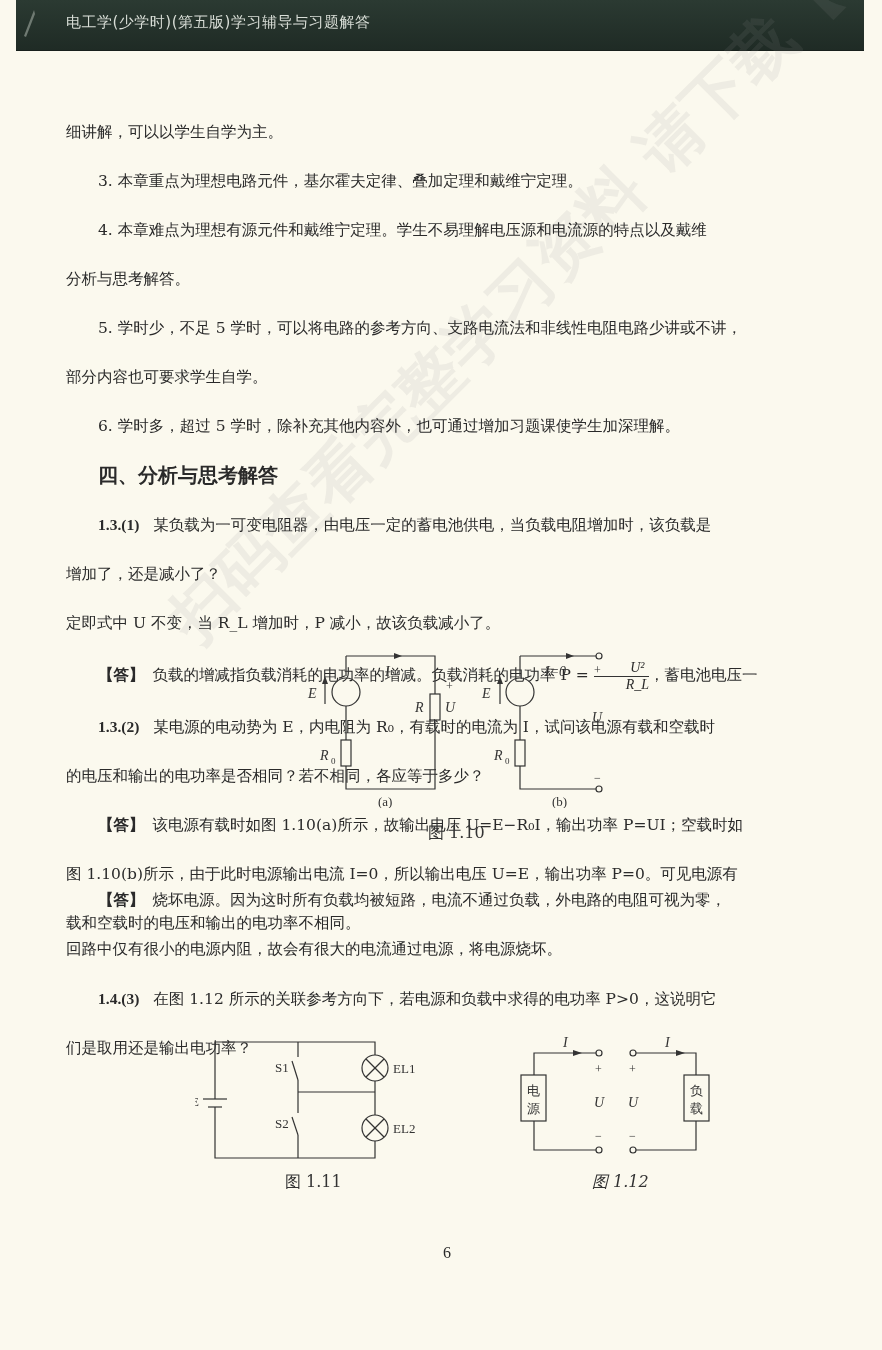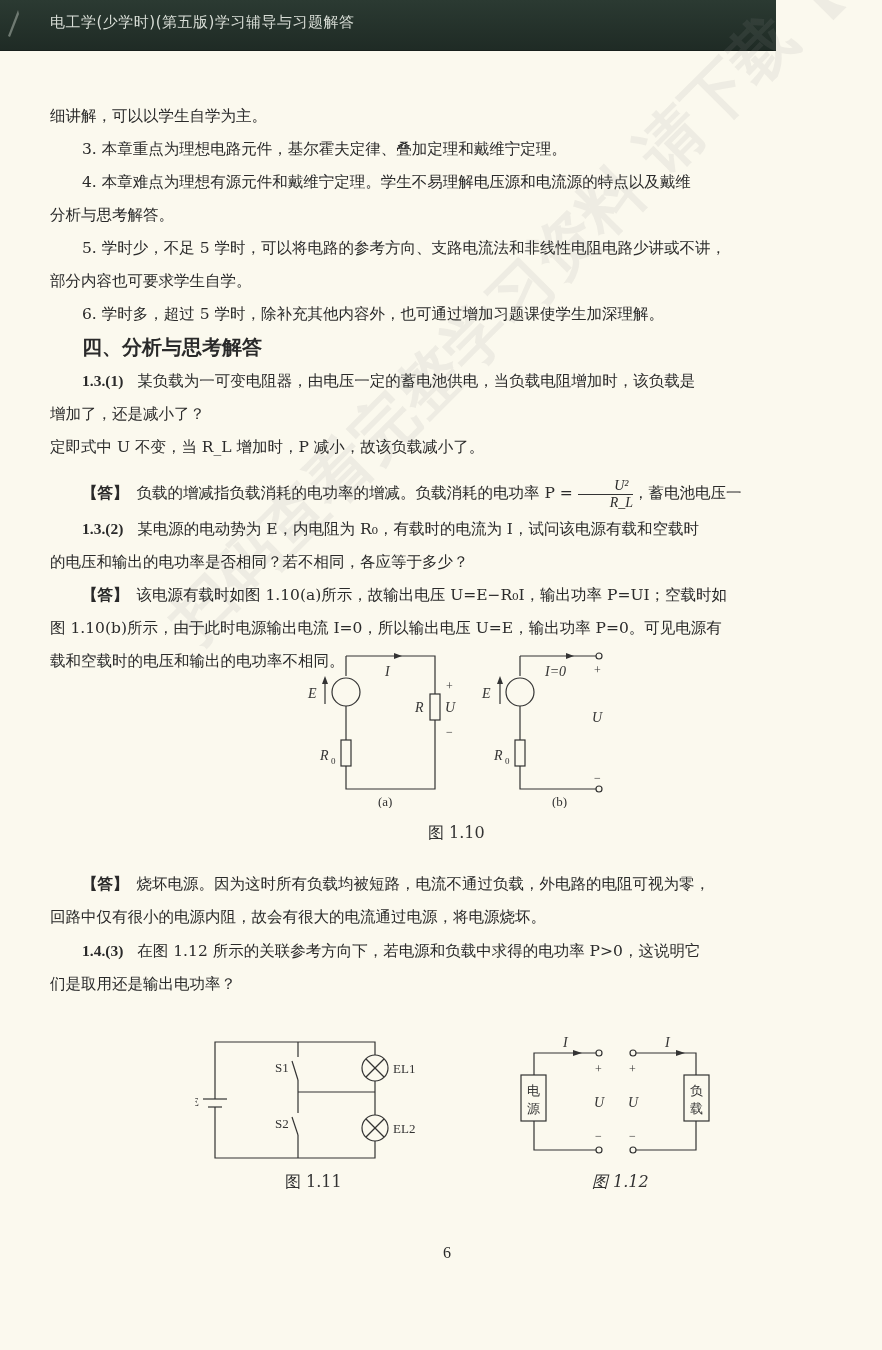--- a/index.html
+++ b/index.html
@@ -3,36 +3,36 @@
 <meta charset="utf-8">
 <style>
   html, body { margin:0; padding:0; }
   body {
     width:882px; height:1350px; position:relative; overflow:hidden;
     background:#fbf9ee;
     font-family:"DejaVu Serif", "Liberation Serif", serif;
     color:#2a2a2a;
   }
   .header {
-    position:absolute; left:0; top:0; width:776px; height:50px;
+    position:absolute; left:16px; top:0; width:848px; height:50px;
     background:linear-gradient(180deg,#2b3a32 0%,#1f2b25 100%);
     border-bottom:1px solid #18201c;
   }
   .header .slash {
     position:absolute; left:6px; top:8px; width:14px; height:30px;
   }
   .header .title {
     position:absolute; left:50px; top:13px; color:#d8ddd6;
     font-family:"DejaVu Sans", sans-serif; font-size:15px; letter-spacing:0.5px;
   }
   .page {
     position:absolute; left:50px; top:100px; width:810px;
     font-size:15.5px; line-height:33px;
   }
-  .p { margin:0; text-indent:0; }
+  .p { margin:16px; text-indent:0; }
   .ind { text-indent:32px; }
   .qno { font-weight:bold; font-family:"Liberation Serif", serif; margin-right:14px; }
   .ans { font-weight:bold; font-family:"DejaVu Sans", sans-serif; margin-right:8px; }
   .sec { font-weight:bold; font-family:"DejaVu Sans", sans-serif; font-size:20px; }
   .frac { display:inline-block; vertical-align:middle; text-align:center; font-family:"Liberation Serif", serif; font-style:italic; font-size:14px; line-height:16px; }
   .frac .num { display:block; border-bottom:1px solid #333; padding:0 2px; }
   .frac .den { display:block; }
   .fig { position:absolute; }
   .caption { position:absolute; font-size:16px; color:#333; font-family:"DejaVu Serif", serif; }
   .pageno { position:absolute; left:443px; top:1244px; font-size:16px; font-family:"Liberation Serif", serif; }

